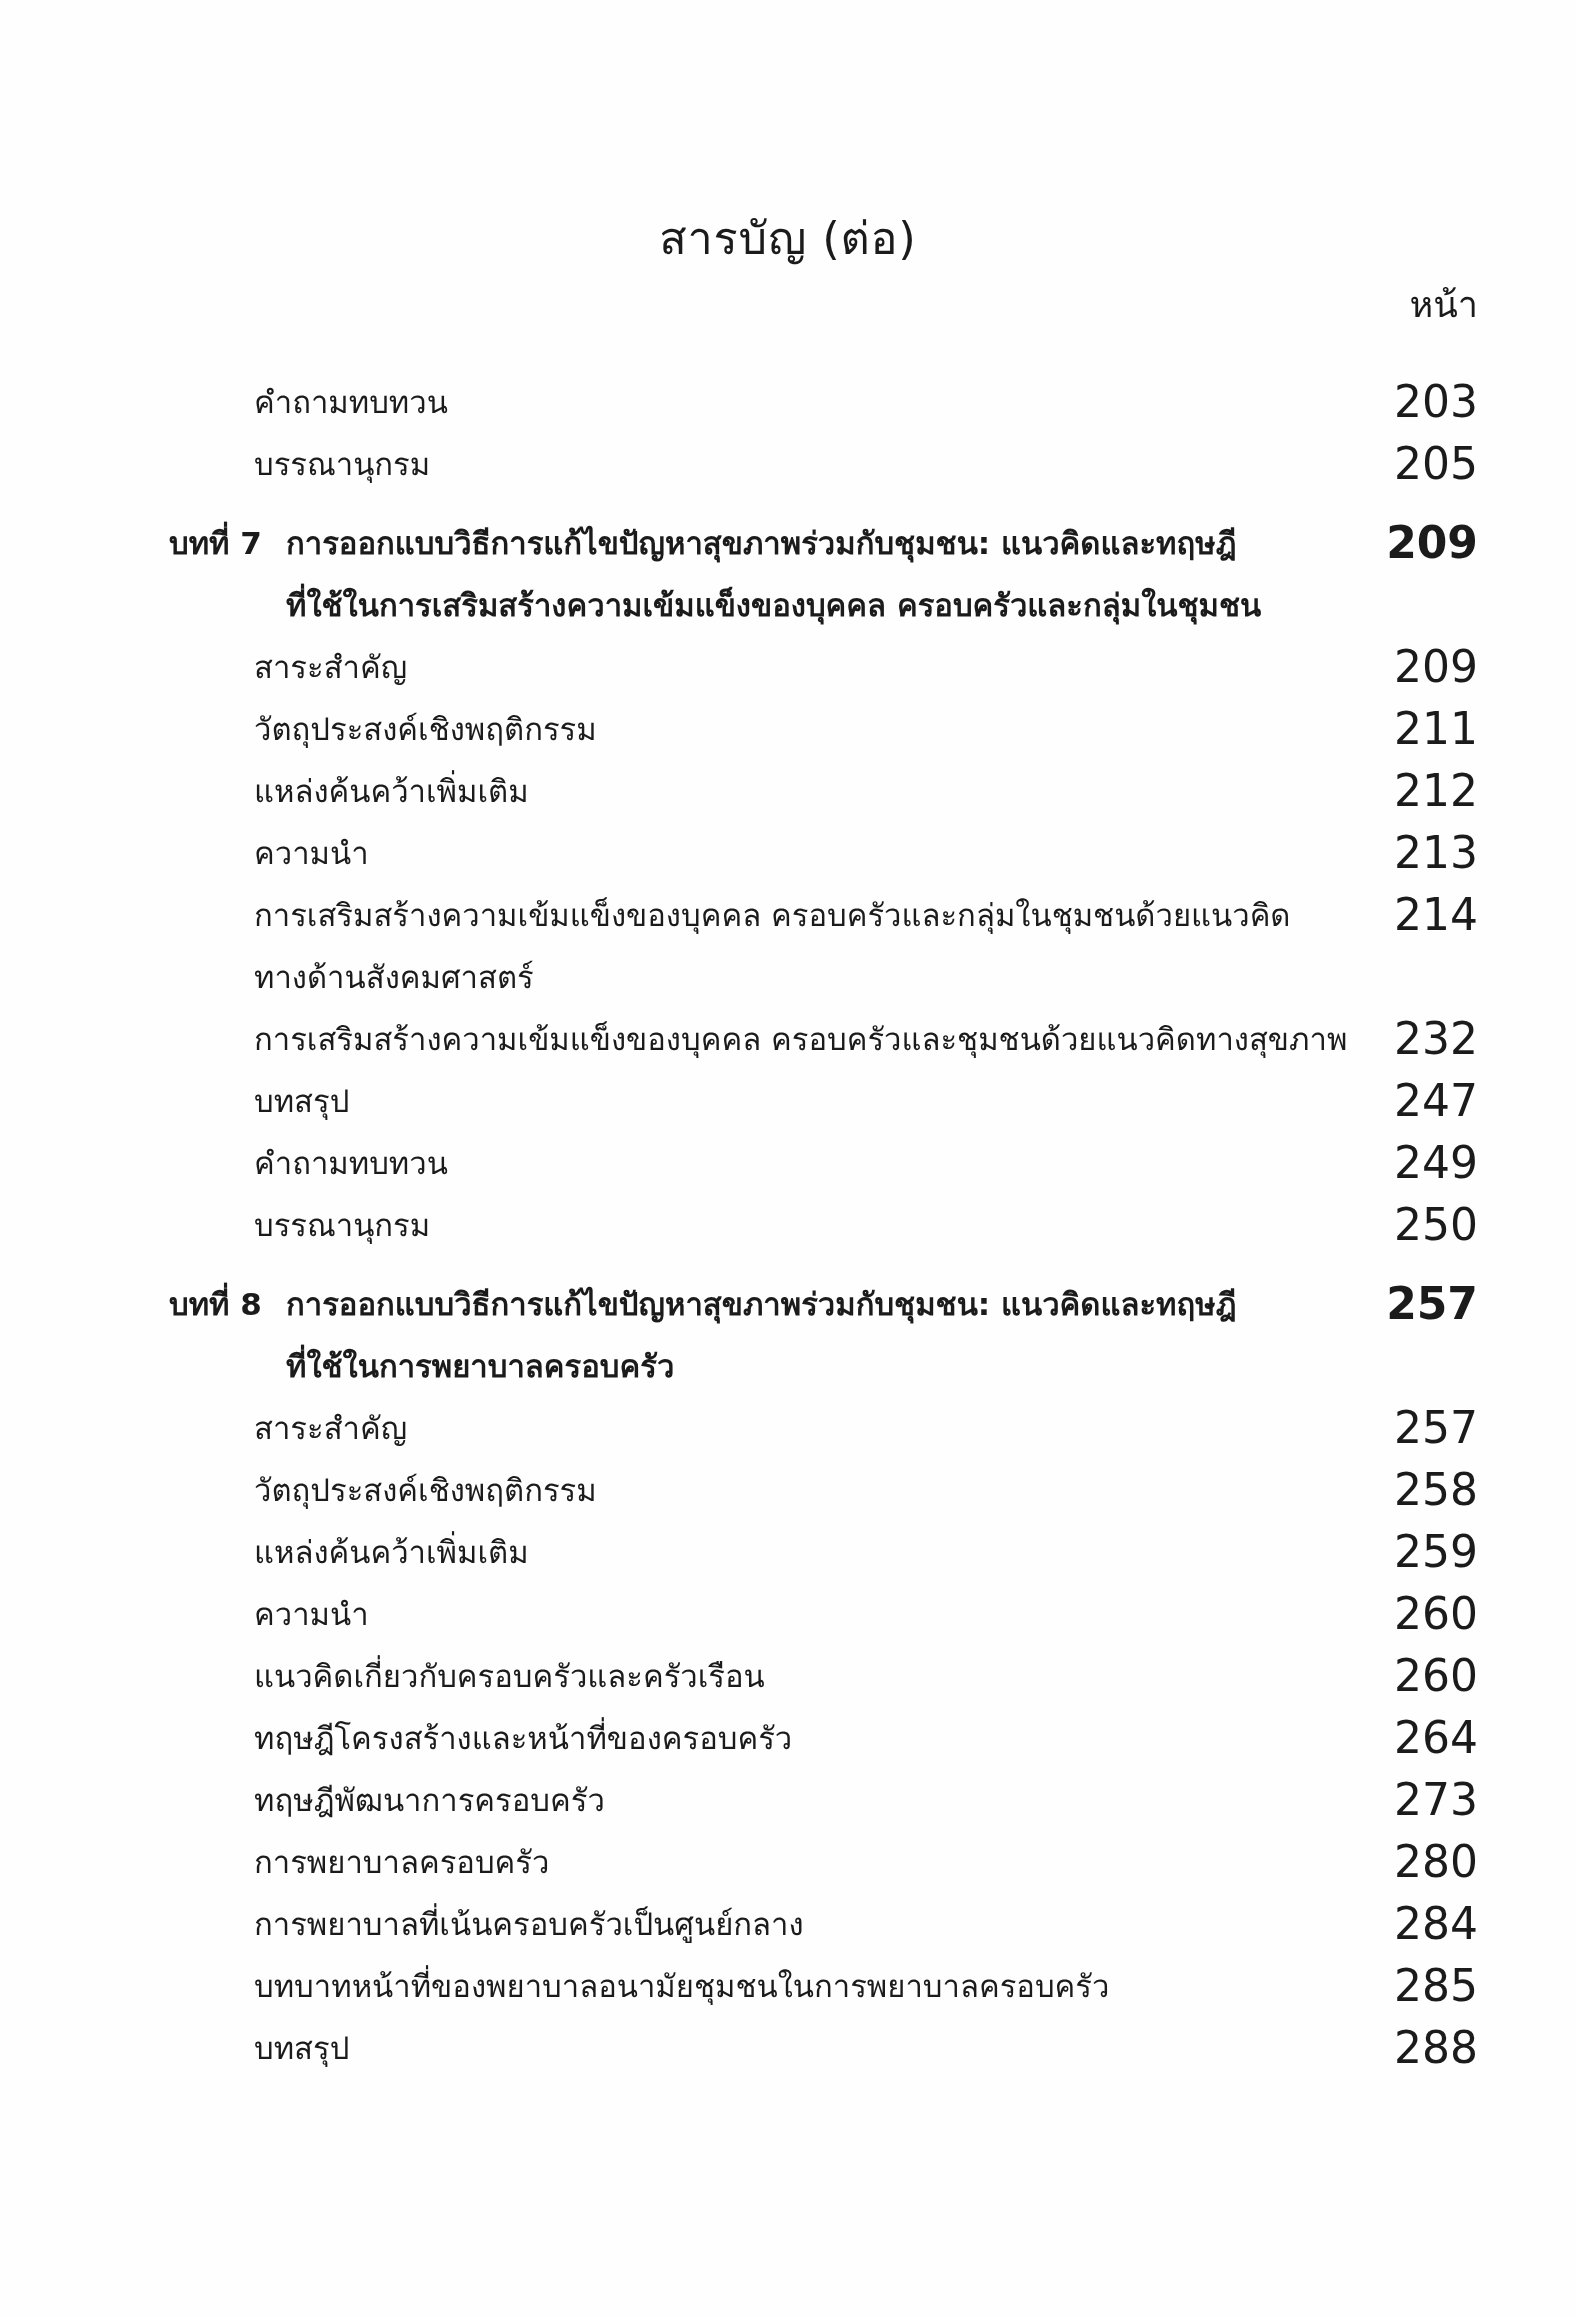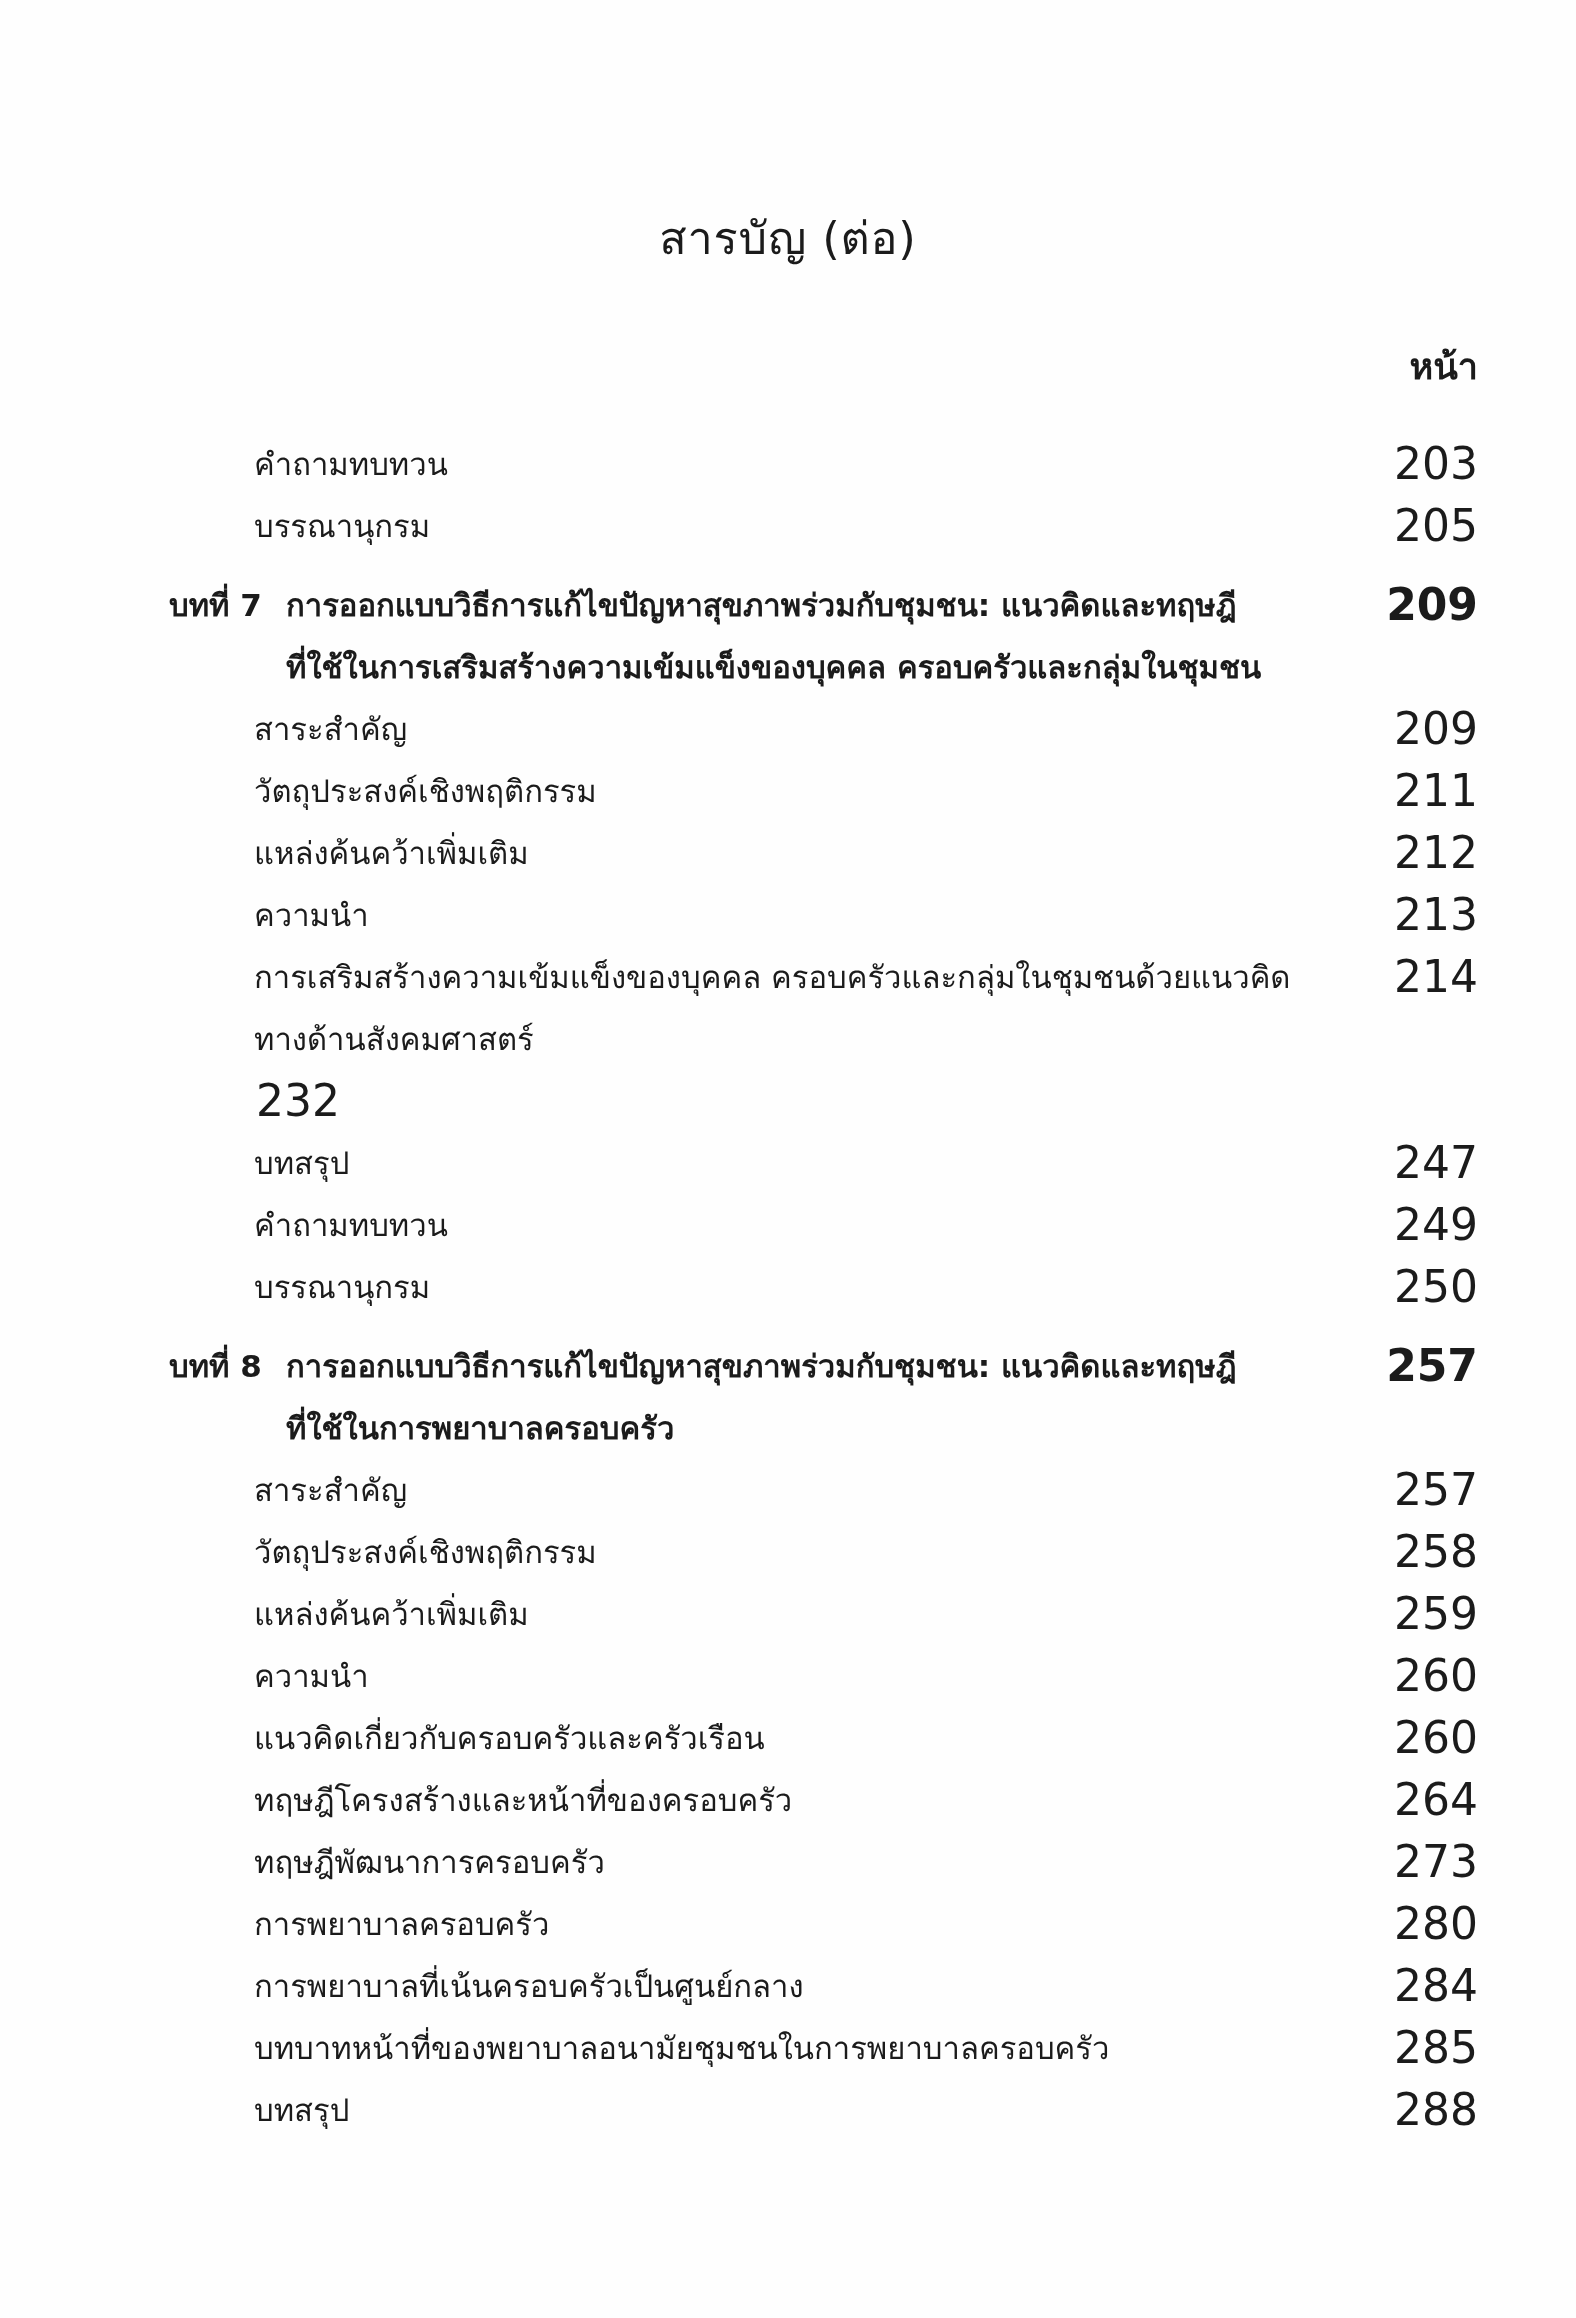--- a/index.html
+++ b/index.html
@@ -20,25 +20,24 @@
   }
   .doc-title {
     padding-top: 195px;
     text-align: center;
     font-size: 45px;
     font-weight: normal;
     line-height: 87px;
     letter-spacing: 0.8px;
   }
   .page-col-header {
-    margin-top: 62px;
     padding-right: 98px;
     text-align: right;
     font-size: 36px;
-    font-weight: bold;
+    font-weight: normal;
     line-height: 45px;
     padding-left: 23px;
   }
   .toc {
     margin-top: 44px;
     padding-left: 137px;
     padding-right: 98px;
   }
   .toc-row {
     display: flex;
@@ -137,20 +136,23 @@
       <div class="toc-row item">
         <div class="label-col"></div>
         <div class="lines-col">
           <div class="line">การเสริมสร้างความเข้มแข็งของบุคคล ครอบครัวและกลุ่มในชุมชนด้วยแนวคิด</div>
           <div class="line">ทางด้านสังคมศาสตร์</div>
         </div>
         <div class="page-col">214</div>
       </div>
       <div class="toc-row item">
         <div class="label-col"></div>
+        <div class="lines-col">
+          <div class="line">การเสริมสร้างความเข้มแข็งของบุคคล ครอบครัวและชุมชนด้วยแนวคิดทางสุขภาพ</div>
+        </div>
         <div class="page-col">232</div>
       </div>
       <div class="toc-row item">
         <div class="label-col"></div>
         <div class="lines-col">
           <div class="line">บทสรุป</div>
         </div>
         <div class="page-col">247</div>
       </div>
       <div class="toc-row item">

